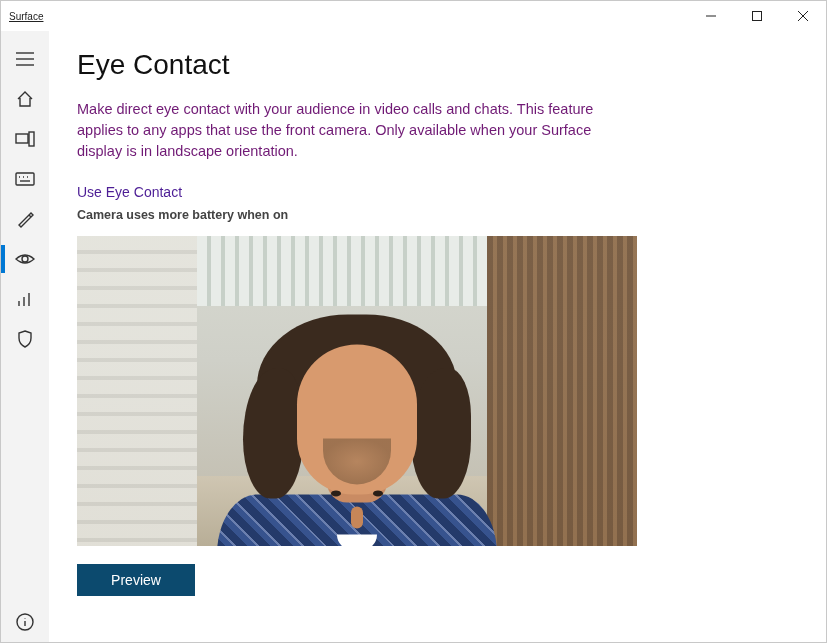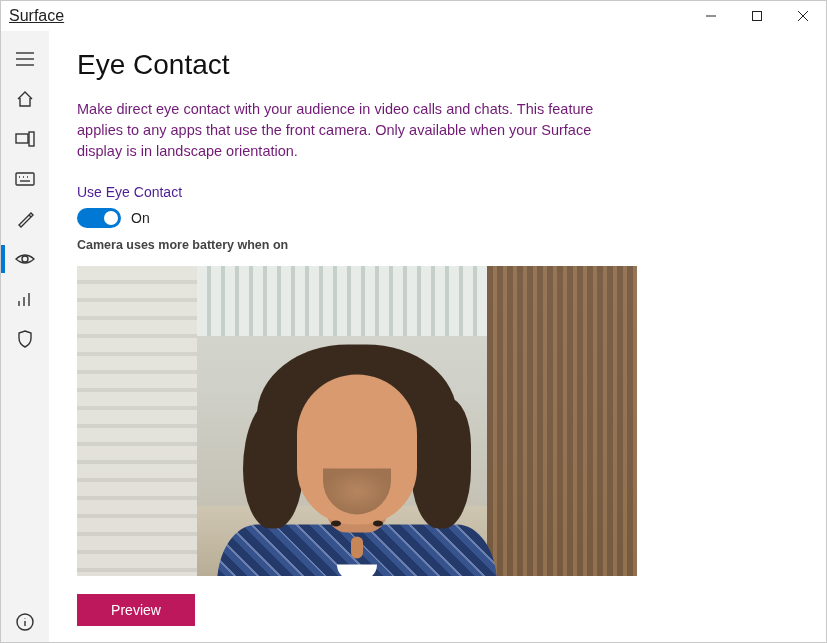--- a/index.html
+++ b/index.html
@@ -1,20 +1,20 @@
 <!DOCTYPE html>
 <html><head>
 <meta charset="utf-8">
 <style>
   * { box-sizing: border-box; margin: 0; padding: 0; }
   html, body { width: 827px; height: 643px; font-family: "Segoe UI", Arial, sans-serif; background: #fff; color: #000; overflow: hidden; }
   .window { width: 827px; height: 643px; display: flex; flex-direction: column; border: 1px solid #c8c8c8; }
   
   .titlebar { height: 30px; display: flex; align-items: center; justify-content: space-between; padding-left: 8px; background: #fff; }
-  .titlebar-title { font-size: 16px; color: #222; text-decoration: underline; }
+  .titlebar-title { font-size: 10px; color: #222; text-decoration: underline; }
   .win-controls { display: flex; height: 30px; }
   .win-btn { width: 46px; height: 30px; display: flex; align-items: center; justify-content: center; background: transparent; border: none; cursor: pointer; }
   .win-btn svg { stroke: #222; stroke-width: 1; fill: none; }
   
   .body { flex: 1; display: flex; min-height: 0; }
   
   .sidebar { width: 48px; background: #f3f3f3; display: flex; flex-direction: column; align-items: center; padding-top: 8px; position: relative; }
   .side-item { width: 48px; height: 40px; display: flex; align-items: center; justify-content: center; cursor: pointer; position: relative; }
   .side-item.selected::before { content: ""; position: absolute; left: 0; top: 6px; bottom: 6px; width: 4px; background: #0078d4; }
   .side-item svg { stroke: #333; stroke-width: 1.4; fill: none; }
@@ -42,21 +42,21 @@
   .face { position:absolute; bottom:100px; left:90px; width:120px; height:150px; background:#d89a6e; border-radius:60px 60px 56px 56px;}
   .face::after{ content:""; position:absolute; left:26px; right:26px; bottom:10px; height:46px; background: radial-gradient(ellipse at center,#9a7452 0%,#6f5338 70%); border-radius:0 0 40px 40px; opacity:0.55;}
   .mouth { position:absolute; bottom:44px; left:130px; width:40px; height:16px; background:#fff; border-radius:0 0 20px 20px;}
   .nose { position:absolute; bottom:66px; left:144px; width:12px; height:22px; background:#c68658; border-radius:6px;}
   .eye { position:absolute; width:10px; height:6px; background:#2a1f17; border-radius:50%;}
   .eye.l{ bottom:98px; left:124px;} .eye.r{ bottom:98px; left:166px;}
   .hair { position:absolute; bottom:150px; left:50px; width:200px; height:130px; background:#3a2a1e; border-radius:50% 50% 46% 46% / 60% 60% 50% 50%;}
   .hair::before,.hair::after{content:"";position:absolute;background:#3a2a1e;border-radius:60% 40% 50% 50%;}
   .hair::before{left:-14px;top:54px;width:60px;height:130px;}
   .hair::after{right:-14px;top:54px;width:60px;height:130px;}
-  .preview-btn { width: 118px; height: 32px; background: #be185d; color: #fff; border: none; font-size: 14px; cursor: pointer; }
+  .preview-btn { width: 118px; height: 32px; background: #0c4a6e; color: #fff; border: none; font-size: 14px; cursor: pointer; }
 </style>
 </head>
 <body>
 
 <div class="window">
 
   <div class="titlebar">
     <span class="titlebar-title">Surface</span>
     <div class="win-controls">
       <button class="win-btn">
@@ -139,26 +139,20 @@
             <line x1="9" y1="8" x2="9" y2="13"></line>
           </svg>
       </div>
     </div>
 
     <div class="content">
       <h1 class="page-title">Eye Contact</h1>
       <p class="page-desc">Make direct eye contact with your audience in video calls and chats. This feature applies to any apps that use the front camera. Only available when your Surface display is in landscape orientation.</p>
 
       <div class="toggle-label">Use Eye Contact</div>
-      <div class="toggle-row">
-        <div class="toggle">
-          <div class="toggle-knob"></div>
-        </div>
-        <span class="toggle-state">On</span>
-      </div>
 
       <div class="hint">Camera uses more battery when on</div>
 
       <div class="preview-img" aria-label="Camera preview showing a smiling man with curly hair in a plaid shirt inside a modern building atrium">
         <div class="bg-left"></div>
         <div class="bg-ceiling"></div>
         <div class="bg-right"></div>
         <div class="bg-floor"></div>
         <div class="subject">
           <div class="shirt"></div>

